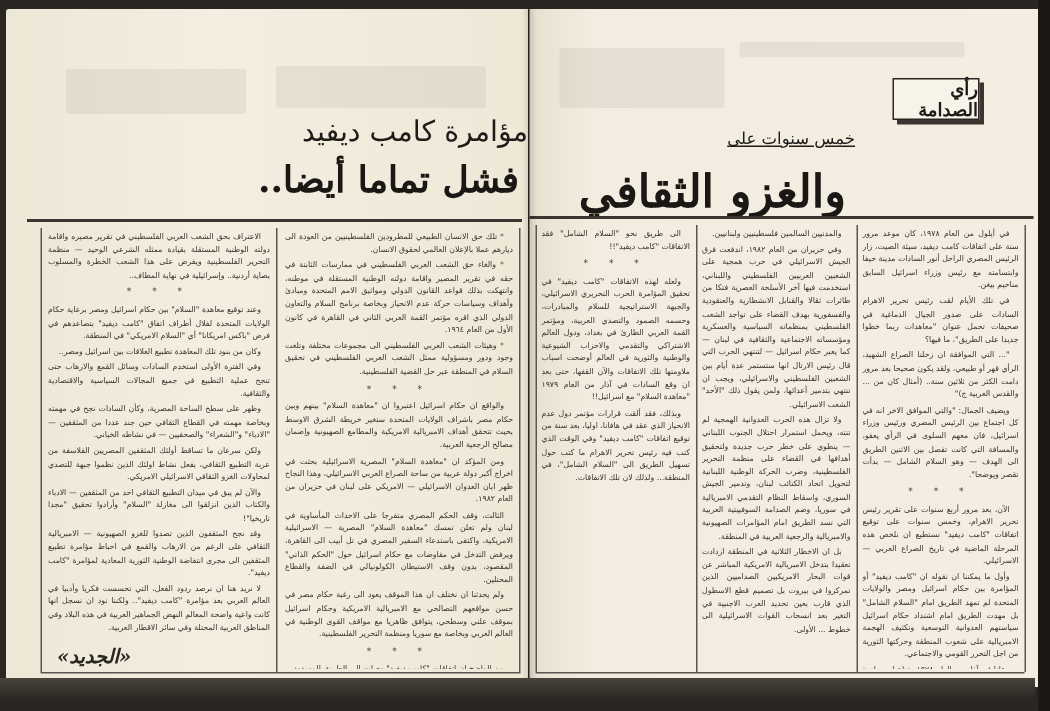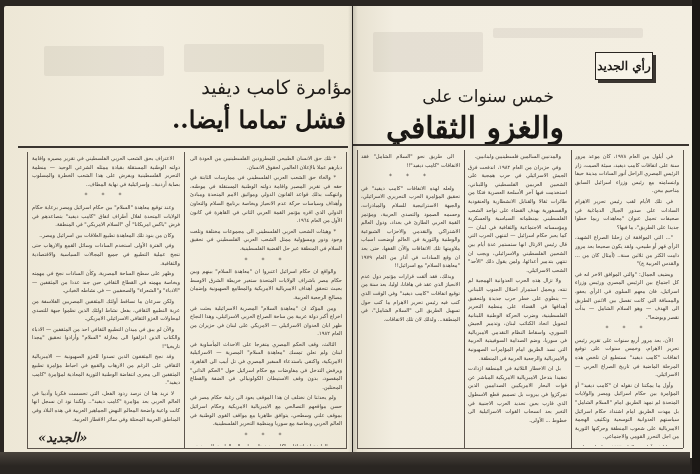--- a/index.html
+++ b/index.html
@@ -75,23 +75,23 @@
     <div class="signature" style="left:34px;top:424px;">«الجديد»</div>
 
     <div class="hline" style="left:28px;top:446px;width:310px;background:#8a8278;"></div>
     <div class="footer" style="left:30px;top:449px;">الجديد — ٥٠</div>
   </div>
 
   <div class="page right">
     <div class="ghost" style="left:20px;top:26px;width:110px;height:40px;"></div>
     <div class="ghost" style="left:140px;top:22px;width:150px;height:10px;"></div>
 
-    <div class="logo">رأي الجديد</div>
+    <div class="logo">رأي الصدامة</div>
 
-    <div class="title-line1" style="right:140px;top:80px;font-size:17px;">خمس سنوات على</div>
+    <div class="title-line1" style="right:124px;top:80px;font-size:11px;text-decoration:underline;">خمس سنوات على</div>
     <div class="big" style="right:130px;top:104px;font-size:30px;">والغزو الثقافي</div>
 
     <div class="rule" style="left:0px;top:138px;width:336px;"></div>
 
     <div class="vline" style="left:4px;top:144px;height:298px;"></div>
     <div class="vline" style="left:111px;top:144px;height:298px;"></div>
     <div class="vline" style="left:218px;top:144px;height:298px;"></div>
     <div class="vline" style="left:330px;top:144px;height:298px;"></div>
     <div class="hline" style="left:4px;top:442px;width:326px;"></div>
 

